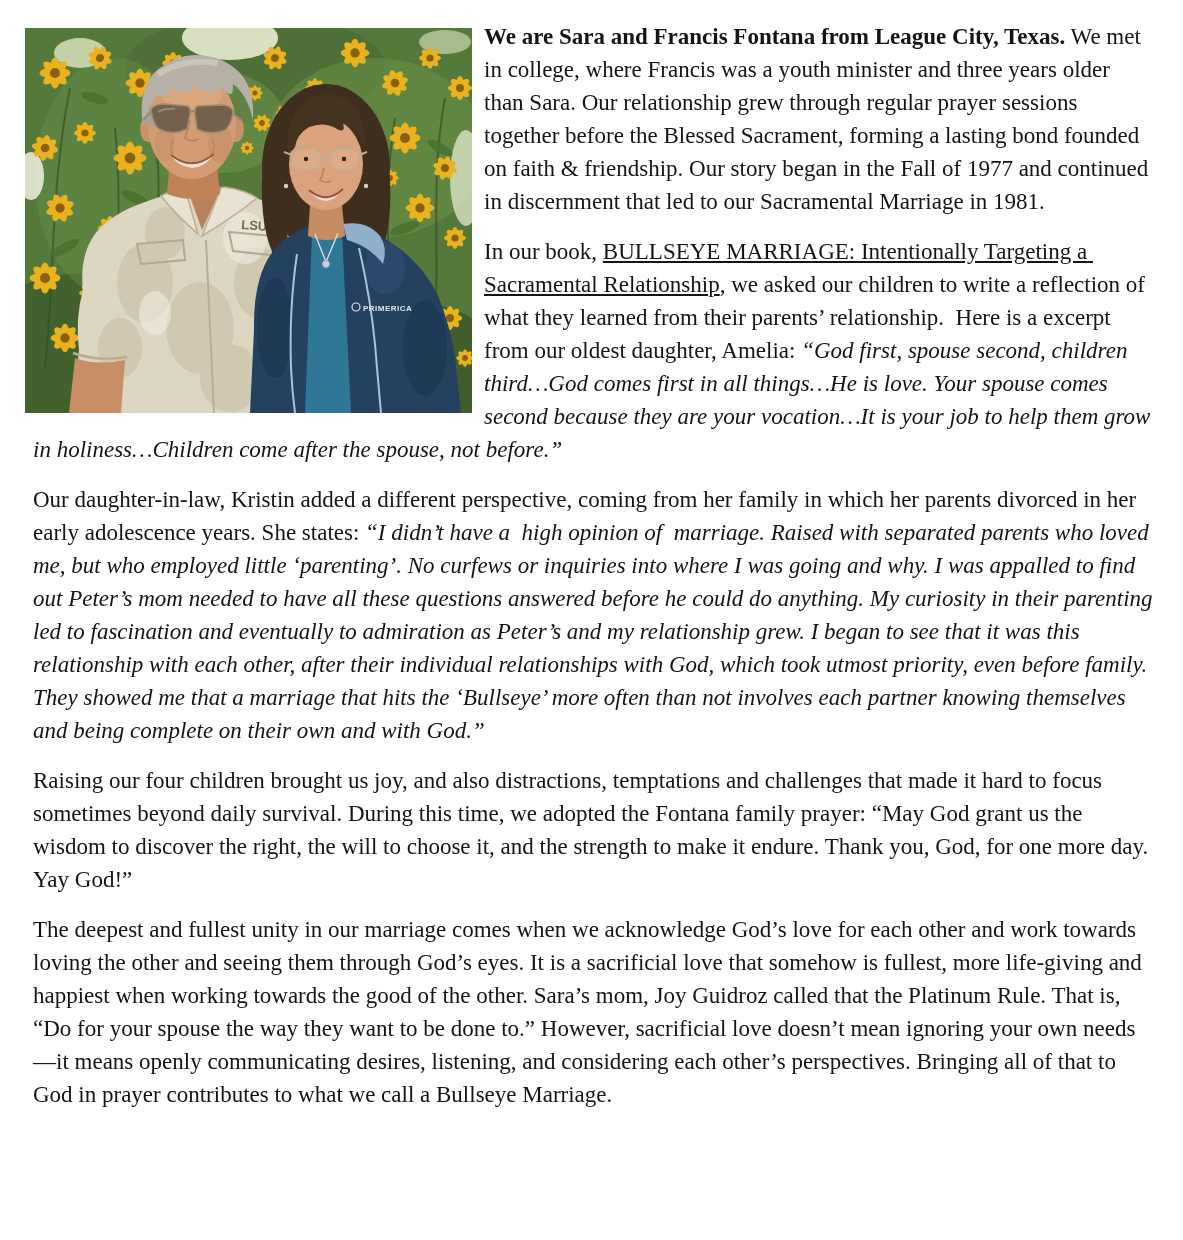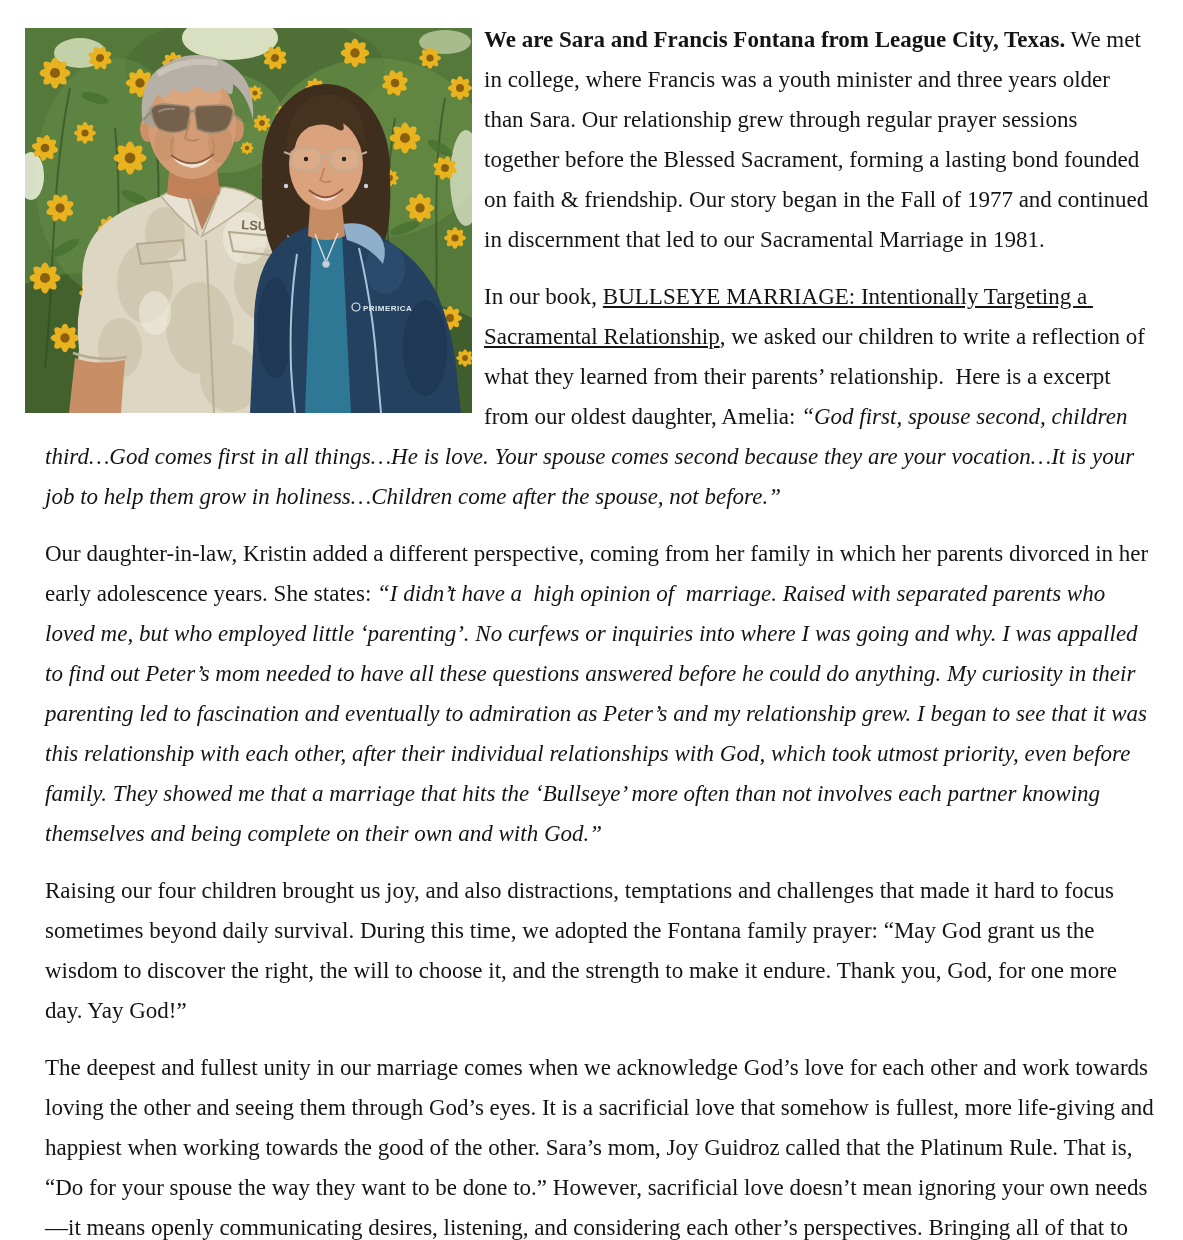--- a/index.html
+++ b/index.html
@@ -23,23 +23,23 @@
   }
   .photo-figure {
     float: left;
     width: 447px;
     height: 385px;
     margin: 8px 12px 14px -8px;
     overflow: hidden;
   }
   .photo-figure svg { display: block; }
   p.para {
-    margin: 0 0 17px 12px;
+    margin: 0 0 17px 0;
     font-size: 23px;
-    line-height: 40px;
+    line-height: 33px;
     text-align: left;
     white-space: pre-wrap;
   }
   .lead-bold { font-weight: bold; }
   .book-title { text-decoration: underline; text-align: right; }
   .quote-italic { font-style: italic; }
   .svg-label { font-family: "Liberation Sans", sans-serif; font-weight: bold; }
 </style>
 </head>
 <body>

